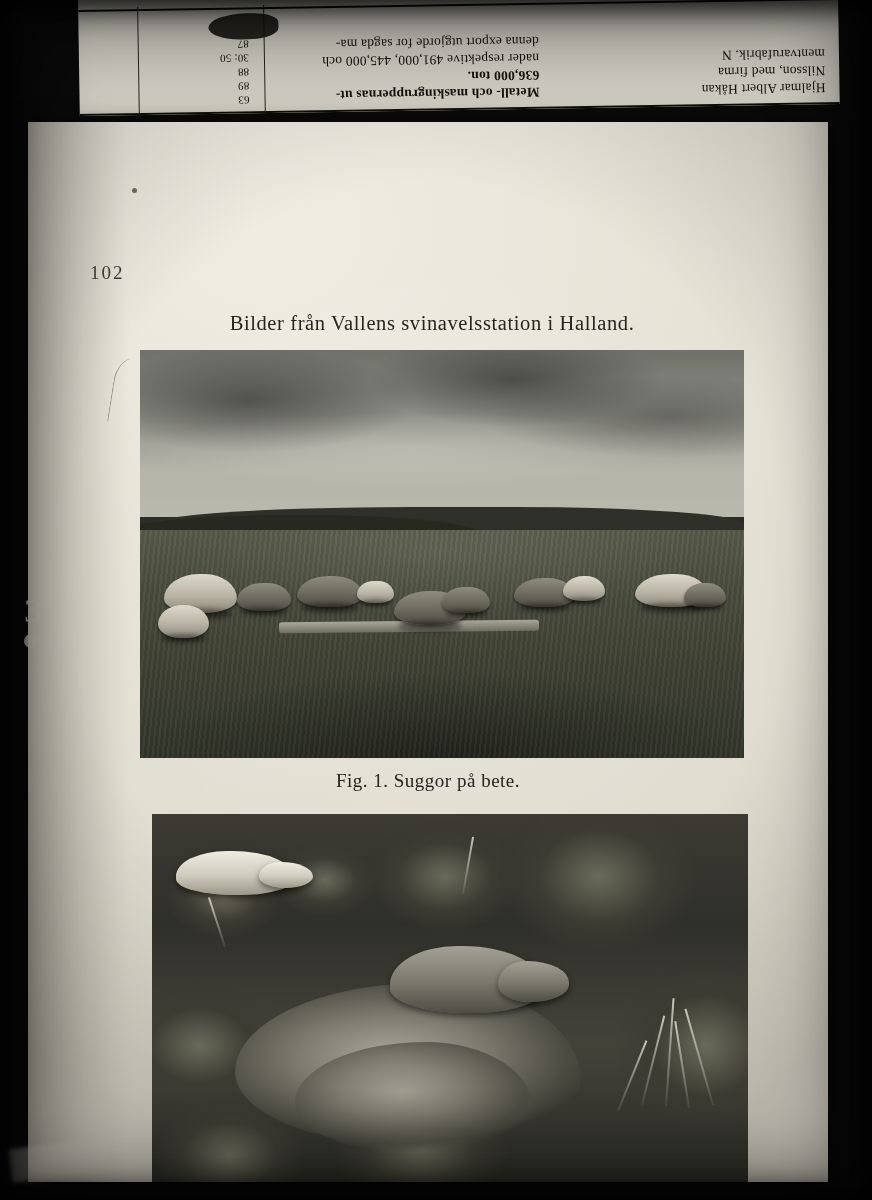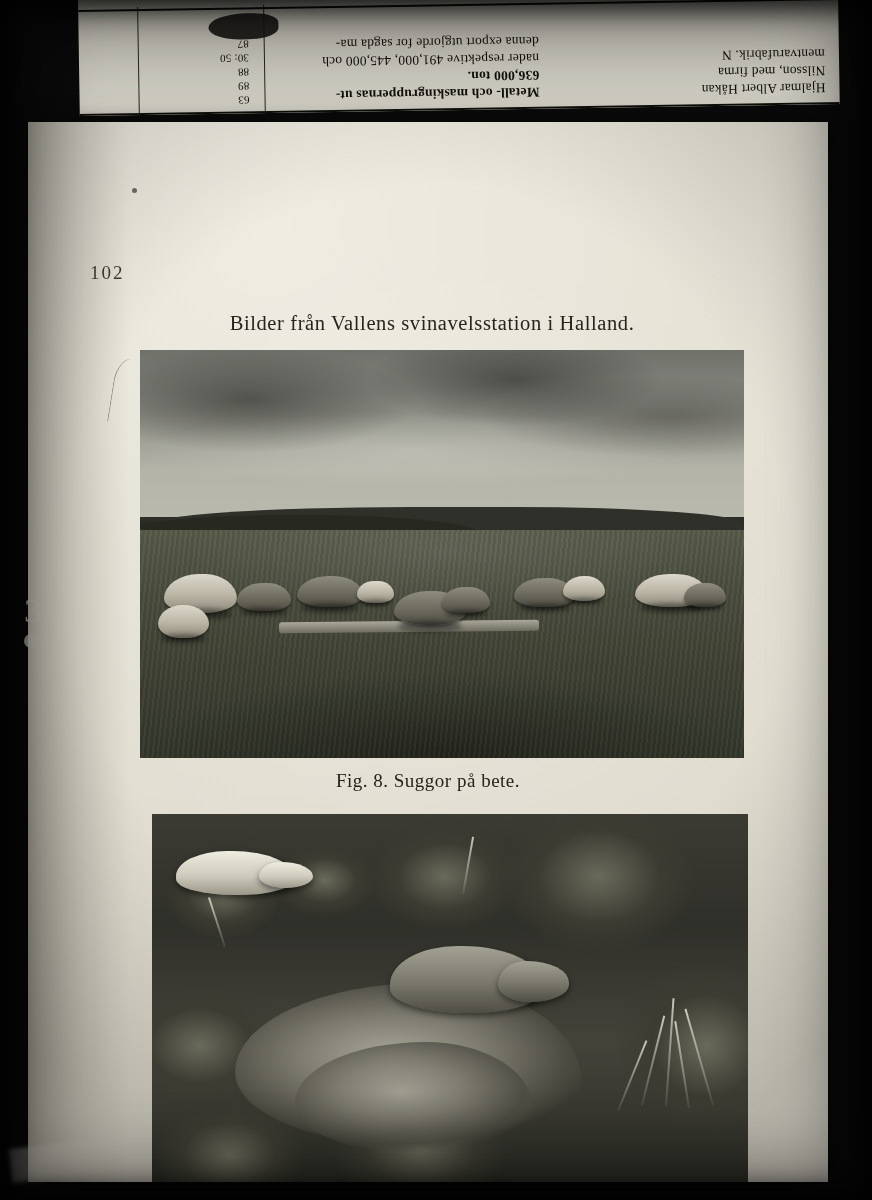--- a/index.html
+++ b/index.html
@@ -367,21 +367,21 @@
       <div class="pig dark" style="left:26%; top:55.5%; width:11%; height:7.5%;"></div>
       <div class="pig" style="left:36%; top:56.5%; width:6%; height:5.5%;"></div>
       <div class="pig dark" style="left:42%; top:59%; width:12%; height:8.5%;"></div>
       <div class="pig dark" style="left:50%; top:58%; width:8%; height:6.5%;"></div>
       <div class="pig dark" style="left:62%; top:56%; width:10%; height:7%;"></div>
       <div class="pig" style="left:70%; top:55.5%; width:7%; height:6%;"></div>
       <div class="pig" style="left:82%; top:55%; width:12%; height:8%;"></div>
       <div class="pig dark" style="left:90%; top:57%; width:7%; height:6%;"></div>
     </div>
 
-    <div id="fig7-caption">Fig. 8.   Suggor på bete.</div>
+    <div id="fig7-caption">Fig. 1.   Suggor på bete.</div>
 
     <div id="fig8">
       <div class="bg8"></div>
 
       <div class="bush" style="left:36%; top:2%;  width:26%; height:30%;"></div>
       <div class="bush" style="left:58%; top:-4%; width:34%; height:42%;"></div>
       <div class="bush" style="left:2%;  top:10%; width:20%; height:24%;"></div>
       <div class="bush" style="left:-6%; top:46%; width:28%; height:34%;"></div>
       <div class="bush" style="left:20%; top:8%;  width:18%; height:20%;"></div>
       <div class="bush" style="left:78%; top:40%; width:30%; height:46%;"></div>

